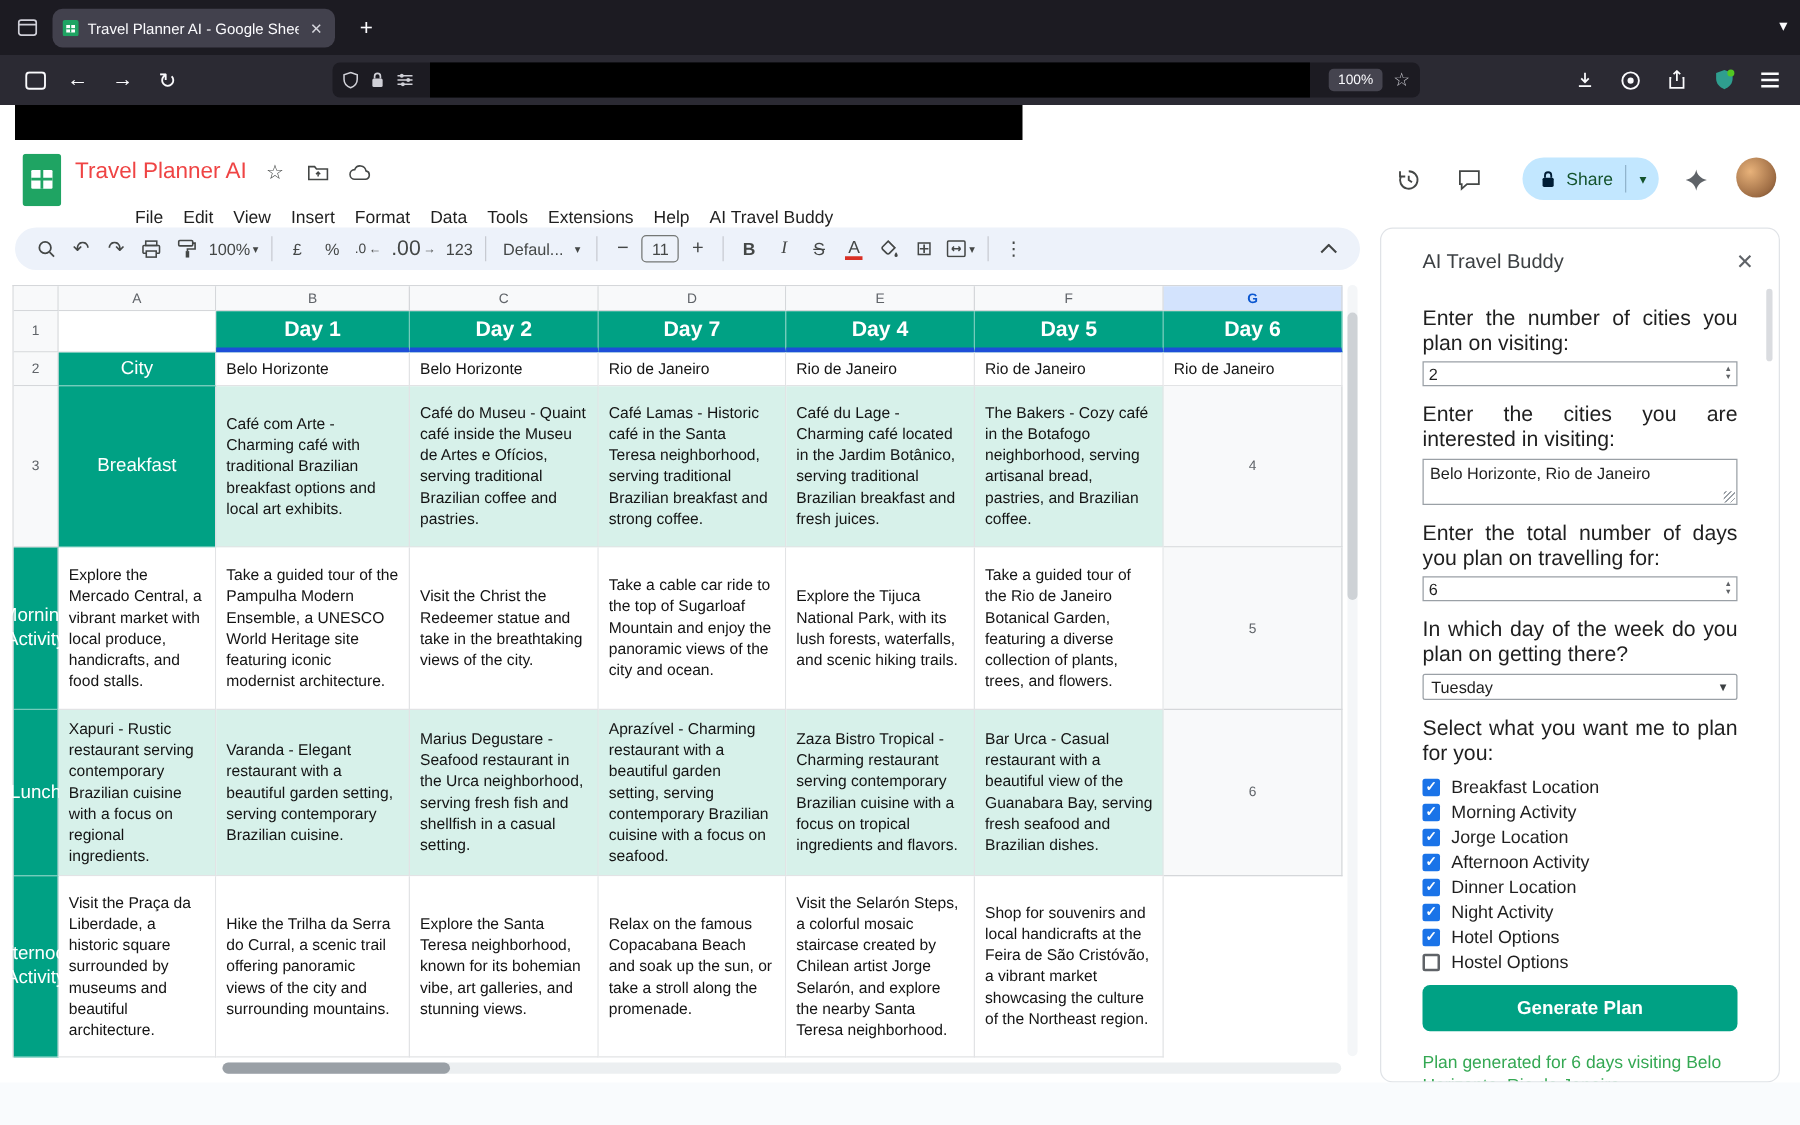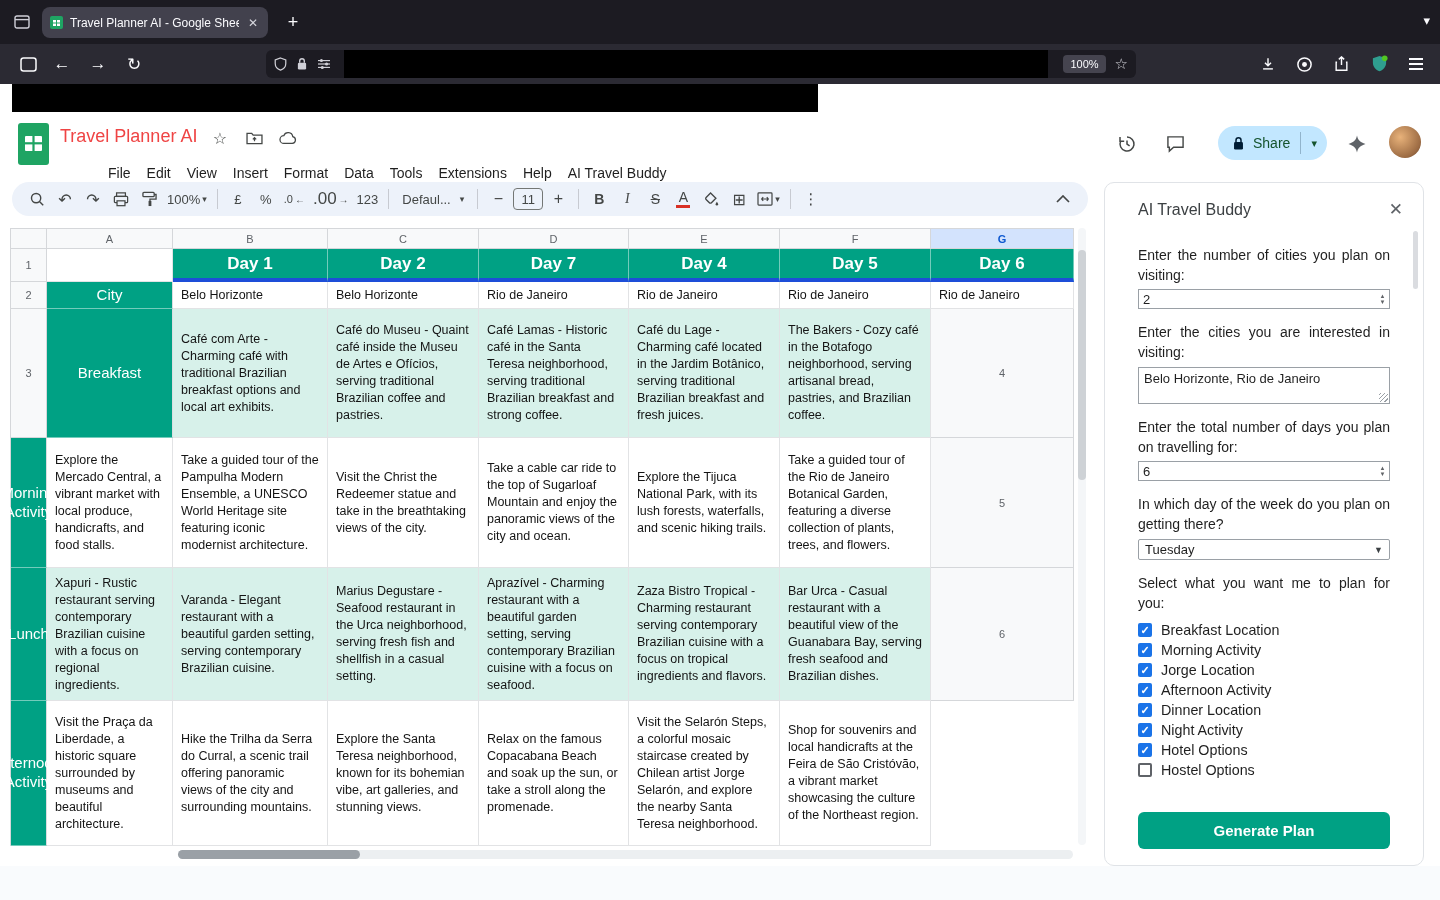--- a/index.html
+++ b/index.html
@@ -77,38 +77,38 @@
   .vscroll-thumb { position:absolute; left:0; top:22px; width:8px; height:230px; background:#ced2d6; border-radius:4px; }
 
   
   .sidebar { position:absolute; left:1104px; top:182px; width:320px; height:684px; background:#fff;
     border:1px solid #e0e3e7; border-radius:10px; z-index:3; overflow:hidden; }
   .sb-head { display:flex; align-items:center; justify-content:space-between; padding:14px 14px 8px 33px; }
   .sb-title { font-size:16px; color:#3c4043; }
   .sb-close { font-size:17px; color:#5f6368; padding:2px 6px; }
   .sb-scroll { position:absolute; right:5px; top:48px; width:5px; height:58px; background:#dadce0; border-radius:3px; }
   .sb-body { padding:2px 33px 16px 33px; color:#1f1f1f; }
-  .q { font-size:14px; line-height:20px; text-align:justify; margin-top:13px; }
+  .q { font-size:17px; line-height:20px; text-align:justify; margin-top:13px; }
   .numbox { margin-top:4px; height:20px; border:1px solid #9aa0a6; background:#fff; display:flex; align-items:center; }
   .numbox .val { flex:1; font-size:13px; padding-left:4px; }
   .spin { width:13px; display:flex; flex-direction:column; align-items:center; justify-content:center; gap:1px; color:#606367; }
   .spin span { font-size:6px; line-height:5px; }
   .areabox { margin-top:5px; height:37px; border:1px solid #9aa0a6; background:#fff; position:relative; font-size:13px; padding:3px 5px; }
   .grip { position:absolute; right:1px; bottom:1px; width:9px; height:9px;
     background:repeating-linear-gradient(-45deg, transparent 0 2px, #9aa0a6 2px 3px); }
   .selectbox { margin-top:5px; height:21px; border:1px solid #9aa0a6; border-radius:2px; background:#fff;
     display:flex; align-items:center; justify-content:space-between; font-size:13px; padding:0 6px; }
   .selectbox .caret { font-size:9px; color:#3c4043; }
   .cbrow { display:flex; align-items:center; gap:9px; height:20px; }
   .options { margin-top:7px; }
   .cb { width:14px; height:14px; border-radius:2px; flex:0 0 14px; display:flex; align-items:center; justify-content:center; }
   .cb.on { background:var(--cb-blue); color:#fff; font-size:11px; font-weight:700; line-height:14px; }
   .cb:not(.on) { border:2px solid #5f6368; background:#fff; }
   .cblabel { font-size:14.3px; color:#1f1f1f; }
-  .gen-btn { margin-top:32px; width:100%; height:37px; background:var(--teal); color:#fff; border:none;
+  .gen-btn { margin-top:8px; width:100%; height:37px; background:var(--teal); color:#fff; border:none;
     border-radius:6px; font-size:15px; font-weight:700; font-family:"Liberation Sans",sans-serif; }
   .status { margin-top:15px; font-size:14px; line-height:19px; color:var(--green); }
 
   
   .footer { position:absolute; left:0; top:866px; width:1440px; height:34px; background:#f9fbfd; z-index:4; }
   .ft-ic { position:absolute; top:872px; width:24px; height:24px; display:flex; align-items:center; justify-content:center; color:#444746; }
   .bars { width:14px; height:2px; background:currentColor; box-shadow:0 -5px 0 currentColor, 0 5px 0 currentColor; }
   .sheet-tab { position:absolute; top:869px; height:28px; display:flex; align-items:center; gap:7px; font-size:14px; padding:0 12px; color:#444746; font-weight:500; }
   .sheet-tab.active { color:#0b57d0; background:#d8e7fd; border-radius:8px 8px 0 0; border-bottom:3px solid #0b57d0; font-weight:600; }
   .sheet-tab .caret { font-size:9px; }

